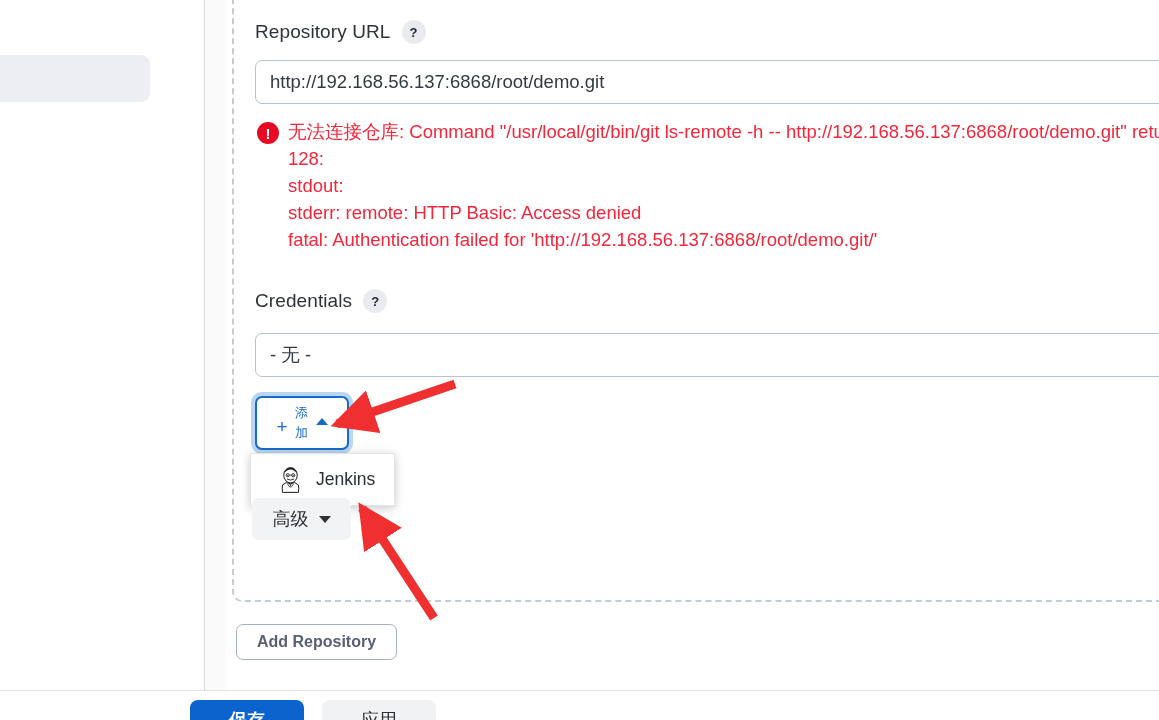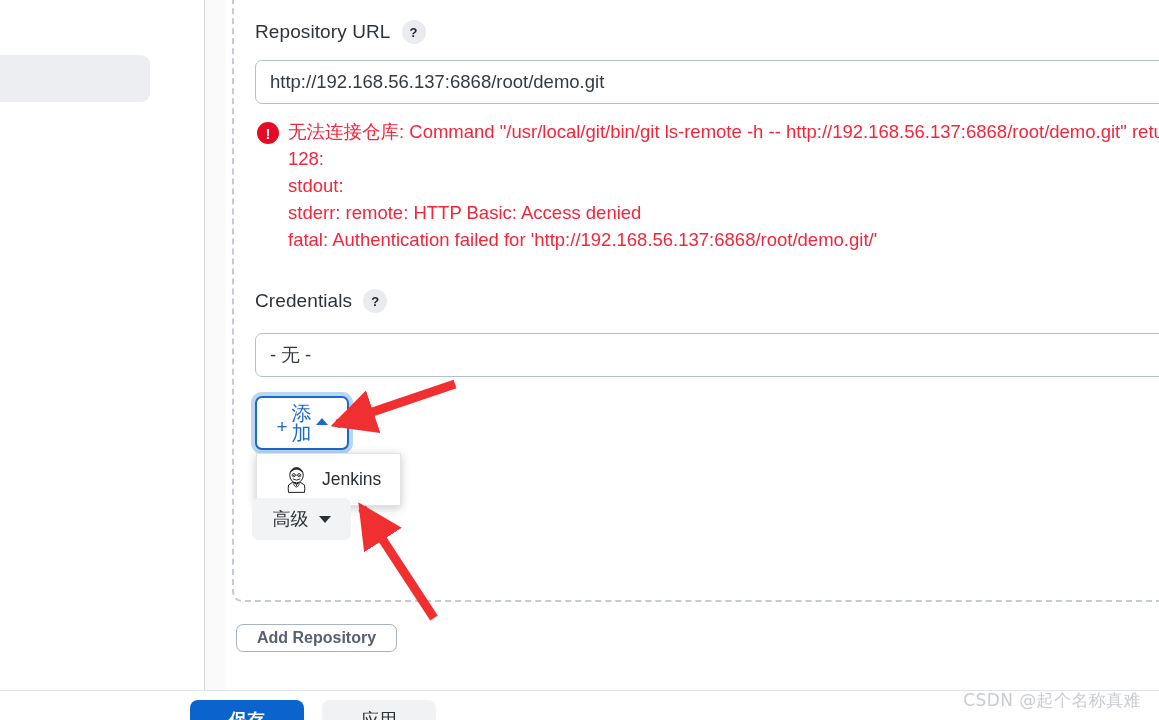--- a/index.html
+++ b/index.html
@@ -137,40 +137,40 @@
     justify-content: center;
     gap: 3px;
     cursor: pointer;
   }
   .add-plus {
     font-size: 19px; color: #1b6ac9; line-height: 1;
     align-self: center;
     margin-top: 6px;
   }
   .add-label {
-    font-size: 20px; color: #1b6ac9;
+    font-size: 13px; color: #1b6ac9;
     font-weight: 500;
     line-height: 20px;
     width: 22px;
     text-align: center;
     font-family: "DejaVu Sans", sans-serif;
   }
   .add-caret {
     width: 0; height: 0;
     border-left: 6px solid transparent;
     border-right: 6px solid transparent;
     border-bottom: 7px solid #1b6ac9;
     align-self: center;
     margin-bottom: 4px;
   }
 
   
   .dropdown {
     position: absolute;
-    left: 22px; top: 463px;
+    left: 16px; top: 463px;
     width: 145px; height: 53px;
     background: #ffffff;
     border: 1px solid #e3e3e3;
     box-shadow: 0 2px 9px rgba(0,0,0,.22);
     display: flex; align-items: center;
     padding-left: 27px;
     gap: 13px;
     cursor: pointer;
   }
   .jenkins-icon { width: 25px; height: 27px; display:block; }
@@ -195,21 +195,21 @@
     width: 0; height: 0;
     border-left: 6px solid transparent;
     border-right: 6px solid transparent;
     border-top: 7px solid #2c3136;
   }
 
   
   .add-repo-btn {
     position: absolute;
     left: 31px; top: 624px;
-    width: 161px; height: 28px;
+    width: 161px; height: 36px;
     background: #ffffff;
     border: 1px solid #a9b2bb;
     border-radius: 7px;
     color: #5a6073;
     font-size: 16px;
     font-weight: bold;
     cursor: pointer;
     font-family: "Liberation Sans", sans-serif;
   }
 
@@ -339,21 +339,20 @@
 
     </div>
   </div>
 
   <div class="bottom-sep"></div>
   <div class="bottom-bar">
     <div class="btn-save">保存</div>
     <div class="btn-apply">应用</div>
   </div>
 
-  <div class="watermark">CSDN @起个名称真难</div>
 
   <svg class="arrows" viewBox="0 0 1159 720" xmlns="http://www.w3.org/2000/svg">
     <defs>
       <marker id="ah" viewBox="0 0 10 10" refX="8.5" refY="5" markerWidth="5" markerHeight="5" orient="auto-start-reverse">
         <path d="M 0 0 L 10 5 L 0 10 z" fill="#f03030"></path>
       </marker>
     </defs>
     <line x1="455" y1="384" x2="337" y2="424" stroke="#f03030" stroke-width="9" marker-end="url(#ah)"></line>
     <line x1="434" y1="618" x2="362" y2="508" stroke="#f03030" stroke-width="9" marker-end="url(#ah)"></line>
   </svg>

